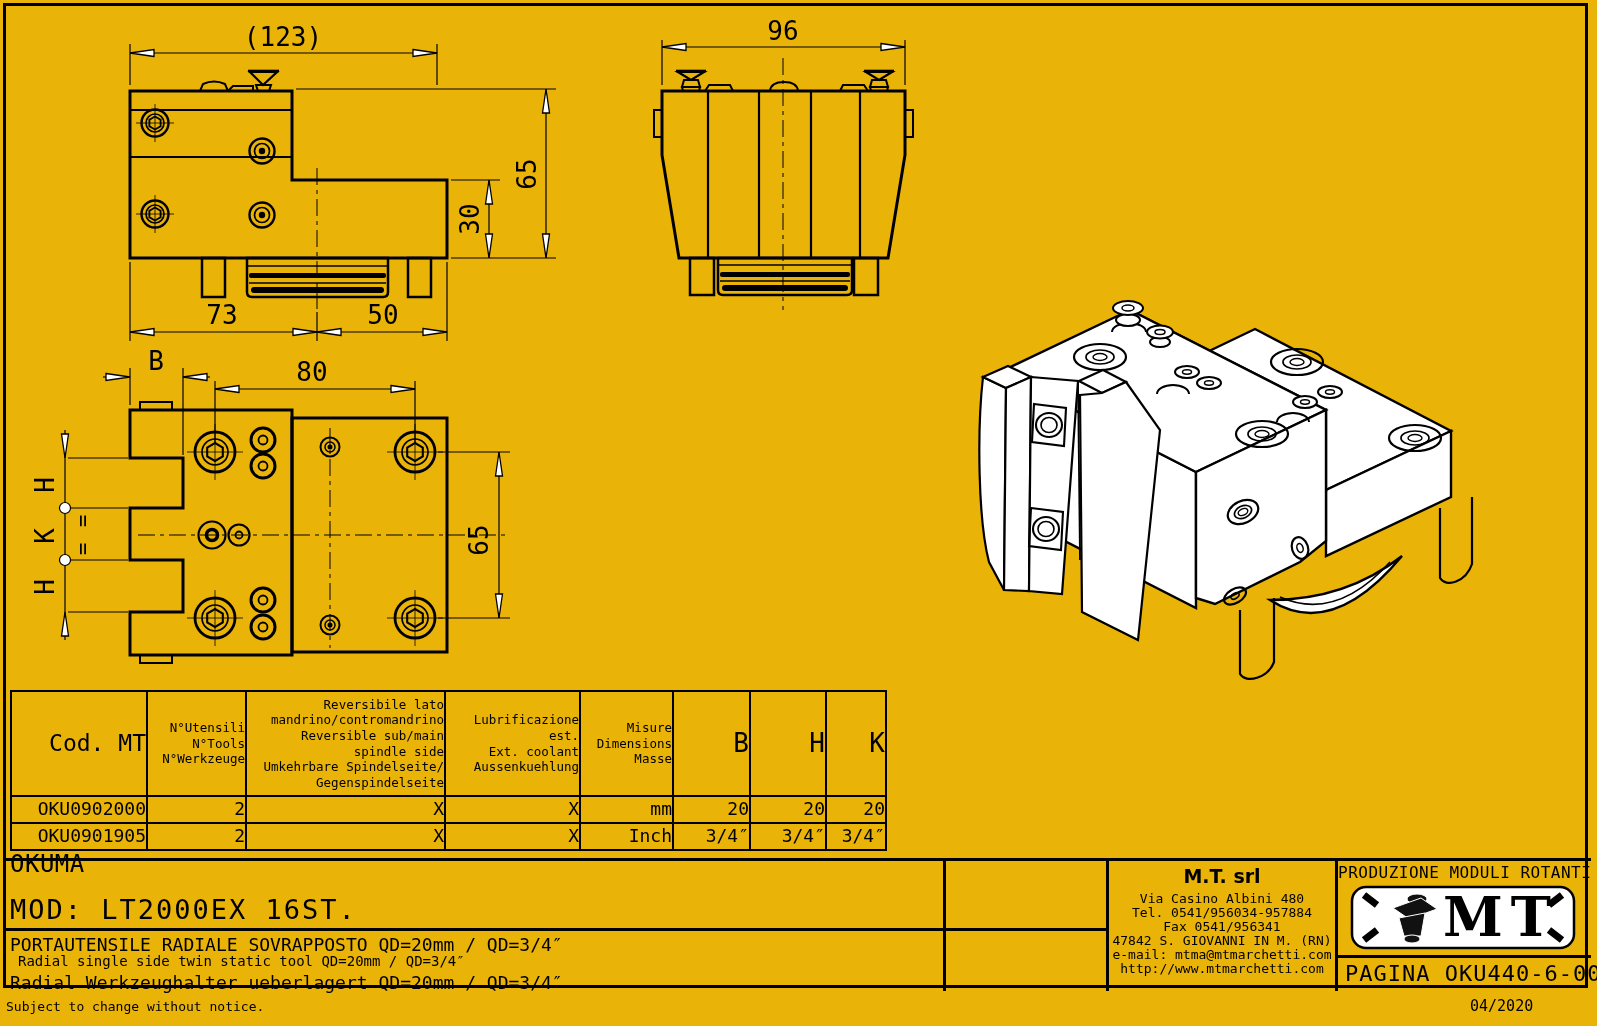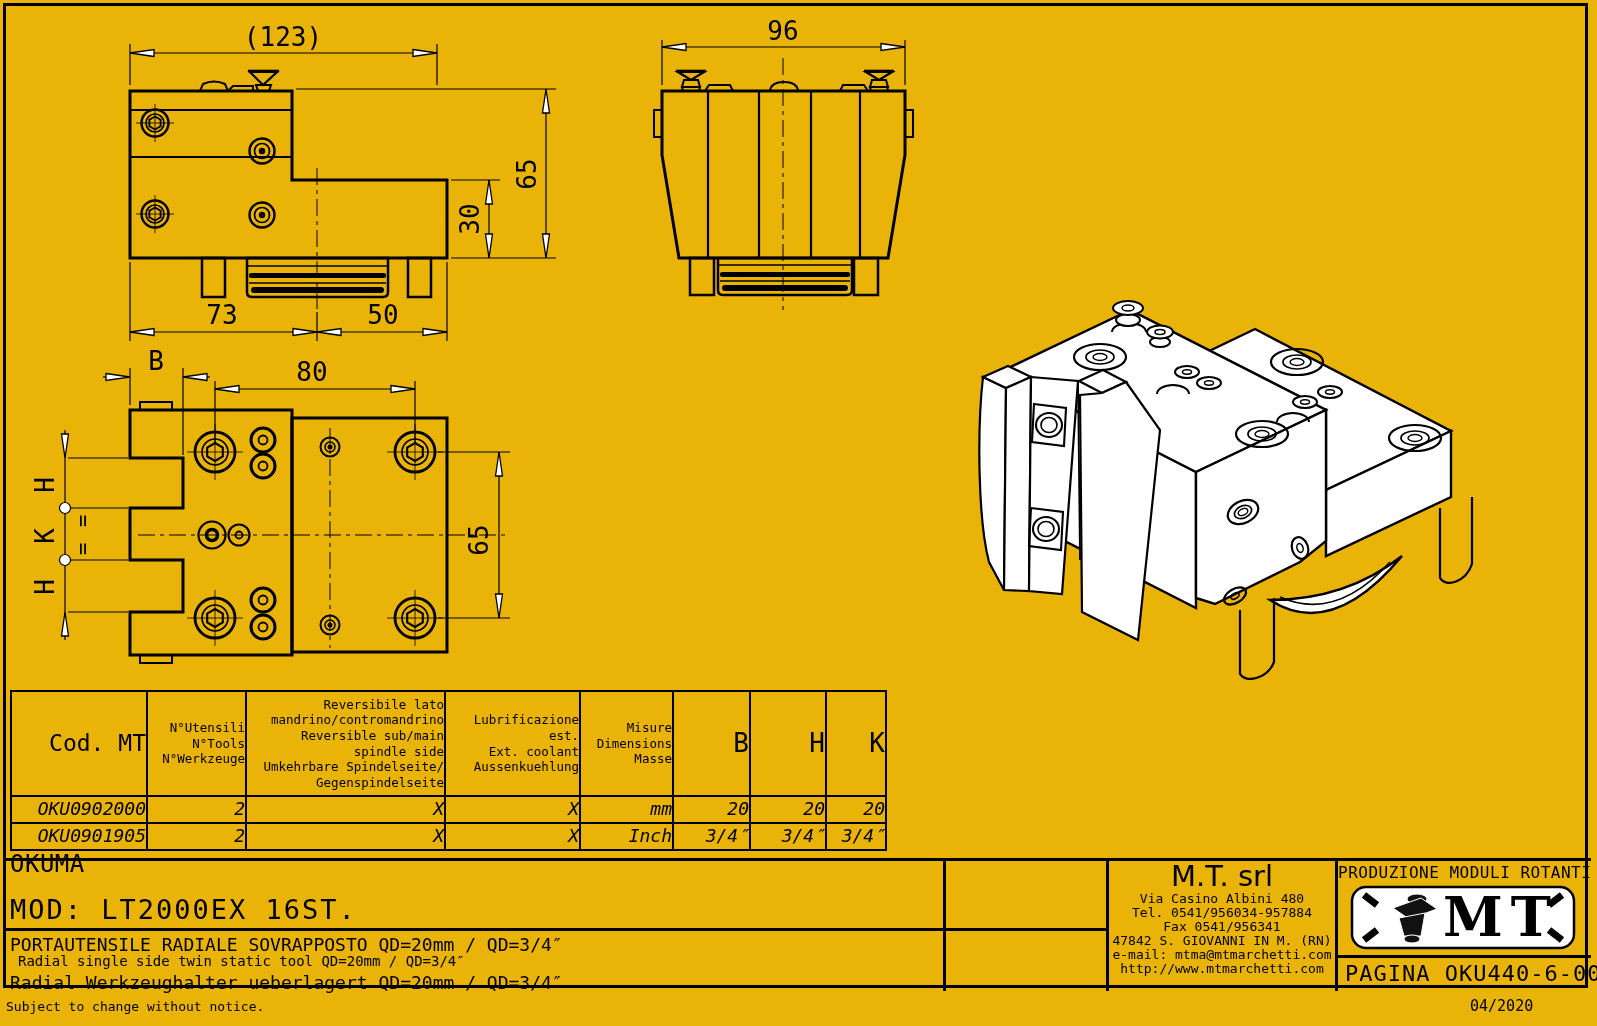--- a/index.html
+++ b/index.html
@@ -11,21 +11,21 @@
   svg line,svg path,svg rect,svg circle,svg polygon,svg ellipse{vector-effect:none;}
   .hline,.vline{position:absolute;background:#000;}
   .tb-text{position:absolute;white-space:nowrap;}
   table.spec{position:absolute;left:10px;top:690px;border-collapse:collapse;
              table-layout:fixed;}
   table.spec td{border:2.5px solid #000;text-align:right;vertical-align:middle;
                 padding:0;white-space:pre-line;line-height:1.25;overflow:hidden;}
   .hdr-big{font-size:23px;}
   .hdr-sm{font-size:12.5px;}
   .hdr-bhk{font-size:26px;font-weight:normal;}
-  .cell-data{font-size:18px;font-style:italic;}
+  .cell-data{font-size:18px;}
   .dimtxt{font-size:26px;font-family:"DejaVu Sans Mono",monospace;fill:#000;}
   .dimtxt-sm{font-size:21px;font-family:"DejaVu Sans Mono",monospace;fill:#000;}
 </style>
 </head>
 <body>
 
 <div id="sheet">
   <div id="frame"></div>
 
   <svg style="left:60px;top:15px" width="520" height="330" viewBox="60 15 520 330">
@@ -419,21 +419,21 @@
   <div class="hline" style="left:3px;top:928px;width:1106px;height:3px"></div>
   <div class="hline" style="left:1335px;top:955px;width:256px;height:3px"></div>
 
   <div class="tb-text" style="left:10px;top:850px;font-size:24px;letter-spacing:0.5px">OKUMA</div>
   <div class="tb-text" style="left:10px;top:894px;font-size:27px;letter-spacing:2px">MOD: LT2000EX 16ST.</div>
   <div class="tb-text" style="left:10px;top:934px;font-size:18px">PORTAUTENSILE RADIALE SOVRAPPOSTO QD=20mm / QD=3/4″</div>
   <div class="tb-text" style="left:18px;top:953px;font-size:14px">Radial single side twin static tool QD=20mm / QD=3/4″</div>
   <div class="tb-text" style="left:10px;top:972px;font-size:18px">Radial Werkzeughalter ueberlagert QD=20mm / QD=3/4″</div>
 
   <div style="position:absolute;left:1109px;top:860px;width:226px;height:131px;text-align:center;">
-    <div style="font-size:29px;font-weight:normal;font-family:'DejaVu Sans',sans-serif;line-height:32px">M.T. srl</div>
+    <div style="font-size:19px;font-weight:bold;font-family:'DejaVu Sans',sans-serif;line-height:32px">M.T. srl</div>
     <div style="font-size:13px;line-height:14px">Via Casino Albini 480</div>
     <div style="font-size:13px;line-height:14px">Tel. 0541/956034-957884</div>
     <div style="font-size:13px;line-height:14px">Fax 0541/956341</div>
     <div style="font-size:13px;line-height:14px">47842 S. GIOVANNI IN M. (RN)</div>
     <div style="font-size:13px;line-height:14px">e-mail: mtma@mtmarchetti.com</div>
     <div style="font-size:13px;line-height:14px">http://www.mtmarchetti.com</div>
   </div>
 
   <div class="tb-text" style="left:1338px;top:863px;width:253px;text-align:right;font-size:16px;letter-spacing:0.5px">PRODUZIONE MODULI ROTANTI</div>
 

